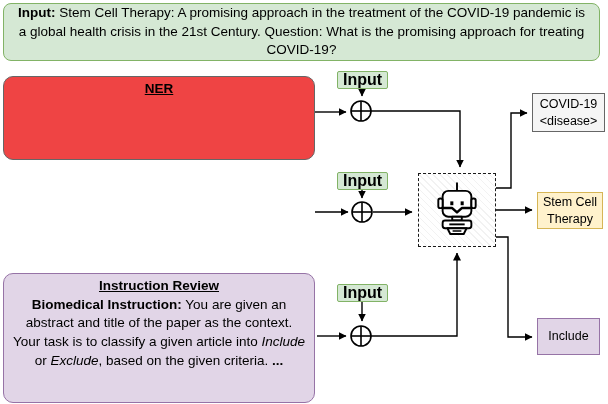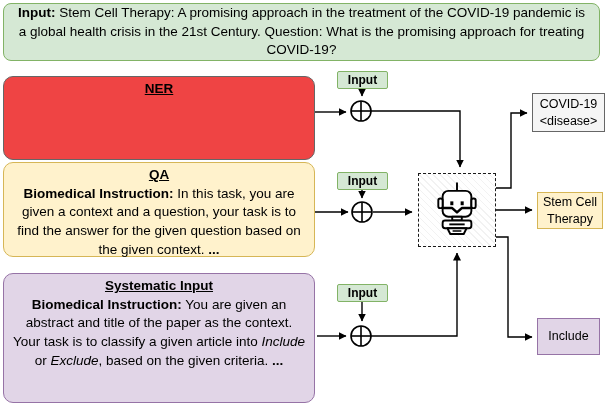--- a/index.html
+++ b/index.html
@@ -24,21 +24,21 @@
   }
   .task-title { font-weight:700; text-decoration:underline; }
   .task-ner { top:76px;  height:84px;  background:#ef4444; border:1px solid #666666; }
   .task-qa  { top:162px; height:95px;  background:#fff2cc; border:1px solid #d6b656; }
   .task-sr  { top:273px; height:130px; background:#e1d5e7; border:1px solid #9673a6; }
 
   .input-badge {
     position:absolute; left:337px; width:51px; height:18px; box-sizing:border-box;
     background:#d5e8d4; border:1px solid #82b366; border-radius:2px;
     display:flex; align-items:center; justify-content:center;
-    font-size:12px; font-weight:700;
+    font-size:16px; font-weight:700;
   }
   .badge-1 { top:71px; } .badge-2 { top:172px; } .badge-3 { top:284px; }
 
   .model-box {
     position:absolute; left:418px; top:173px; width:78px; height:74px;
     box-sizing:border-box; border:1.5px dashed #1a1a1a;
     background:repeating-linear-gradient(45deg, rgba(0,0,0,0.05), rgba(0,0,0,0.05) 1px, transparent 1px, transparent 5px);
     display:flex; align-items:center; justify-content:center;
   }
 
@@ -59,27 +59,23 @@
 <div class="canvas">
 
   <div class="top-box">
     <div><span class="b">Input:</span><span> Stem Cell Therapy: A promising approach in the treatment of the COVID-19 pandemic is a global health crisis in the 21st Century. Question: What is the promising approach for treating COVID-19?</span></div>
   </div>
 
   <div class="task-box task-ner">
     <div class="task-title">NER</div>
   </div>
 
-  <div class="task-box task-qa">
-    <div class="task-title">QA</div>
-    <div><span class="b">Biomedical Instruction:</span><span> In this task, you are given a context and a question, your task is to find the answer for the given question based on the given context. </span><span class="b">...</span></div>
-  </div>
 
   <div class="task-box task-sr">
-    <div class="task-title">Systematic Input</div>
+    <div class="task-title">Instruction Review</div>
     <div><span class="b">Biomedical Instruction:</span><span> You are given an abstract and title of the paper as the context. Your task is to classify a given article into </span><span class="i">Include</span><span> or </span><span class="i">Exclude</span><span>, based on the given criteria. </span><span class="b">...</span></div>
   </div>
 
   <div class="input-badge badge-1">Input</div>
   <div class="input-badge badge-2">Input</div>
   <div class="input-badge badge-3">Input</div>
 
   <div class="model-box">
     <svg width="46" height="56" viewBox="0 0 48 58">
       <g fill="none" stroke="#000" stroke-width="2" stroke-linecap="round" stroke-linejoin="round">

